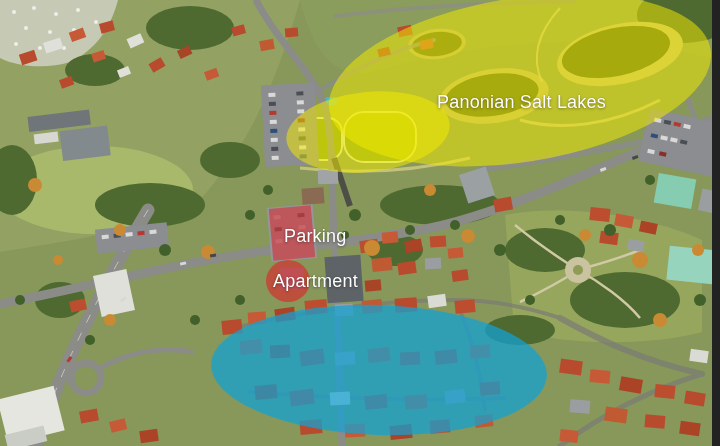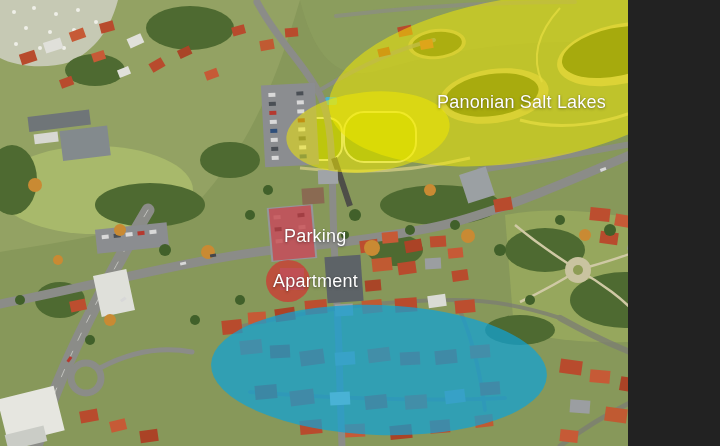--- a/index.html
+++ b/index.html
@@ -1,17 +1,17 @@
 <!DOCTYPE html>
 <html><head>
 <meta charset="utf-8">
 <style>
   html,body{margin:0;padding:0;background:#222;}
   .scene{
-    position:relative;width:628px;height:446px;overflow:hidden;
+    position:relative;width:712px;height:446px;overflow:hidden;
     font-family:"Liberation Sans", sans-serif;
     background:#0c4a6e;
   }
   .scene svg{position:absolute;left:0;top:0;display:block;}
   .map-label{
     position:absolute;color:#ffffff;line-height:1;white-space:nowrap;
     text-shadow:0 1px 3px rgba(0,0,0,0.38), 0 0 1px rgba(0,0,0,0.25);
     font-size:18px;letter-spacing:0.2px;
   }
   .lbl-salt{left:437px;top:93px;}

